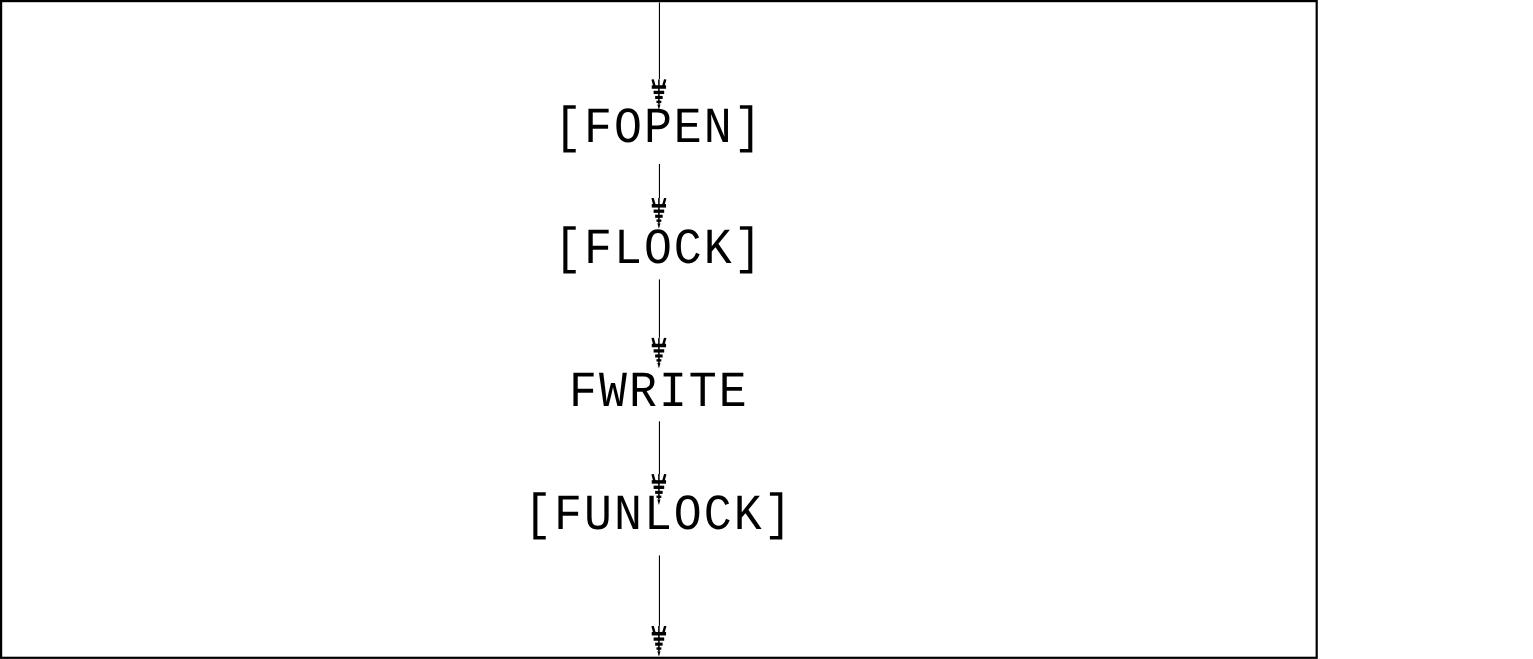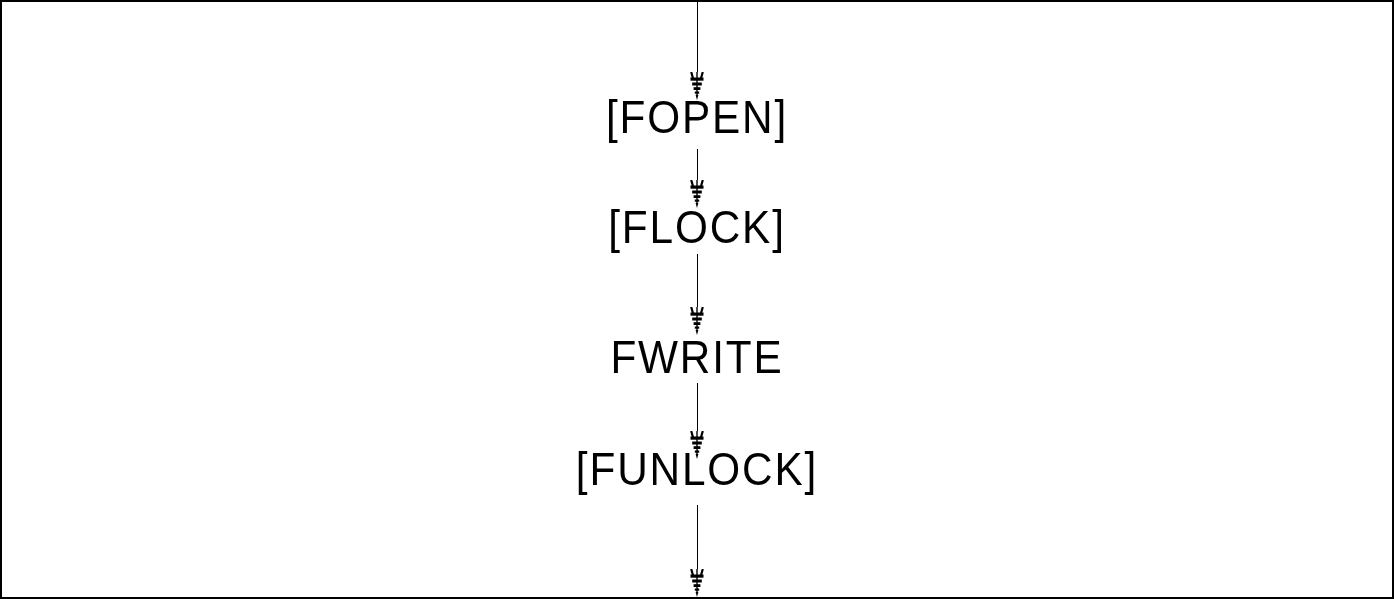--- a/index.html
+++ b/index.html
@@ -2,27 +2,27 @@
 <html style="--line: #000000; --text: #000000; --bg: #ffffff;"><head>
 <meta charset="utf-8">
 <style>
   html, body {
     margin: 0;
     padding: 0;
     background: #ffffff;
   }
   .canvas {
     position: relative;
-    width: 1394px;
+    width: 1198px;
     height: 599px;
     box-sizing: border-box;
     border: 2px solid var(--line, #000);
     background: var(--bg, #fff);
     overflow: hidden;
-    font-family: Liberation Sans, sans-serif;
+    font-family: Liberation Mono, monospace;
   }
   
   .arrow {
     position: absolute;
     left: 0;
     right: 0;
     display: flex;
     flex-direction: column;
     align-items: center;
   }

